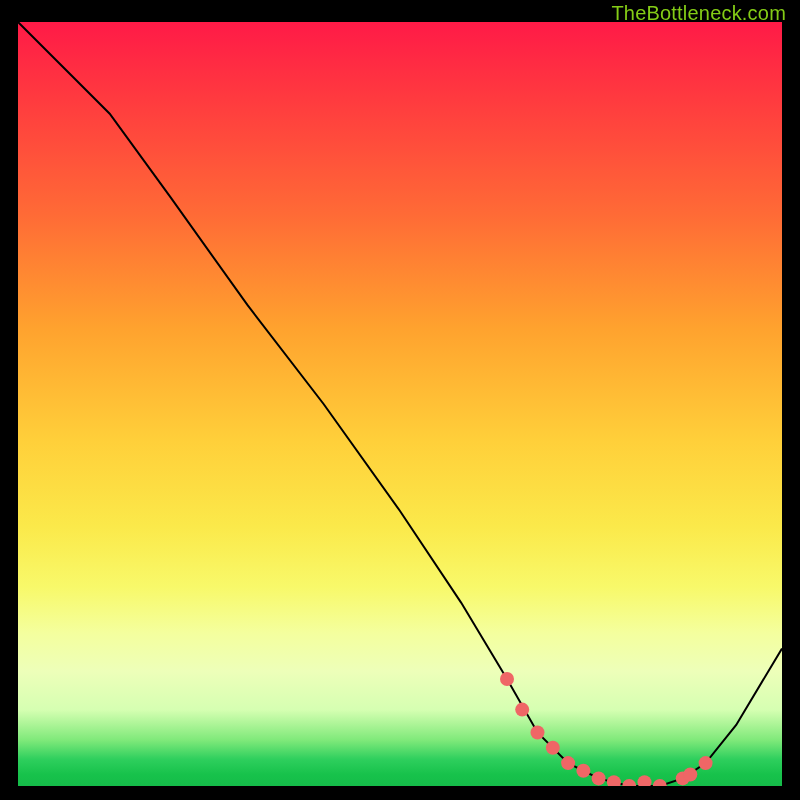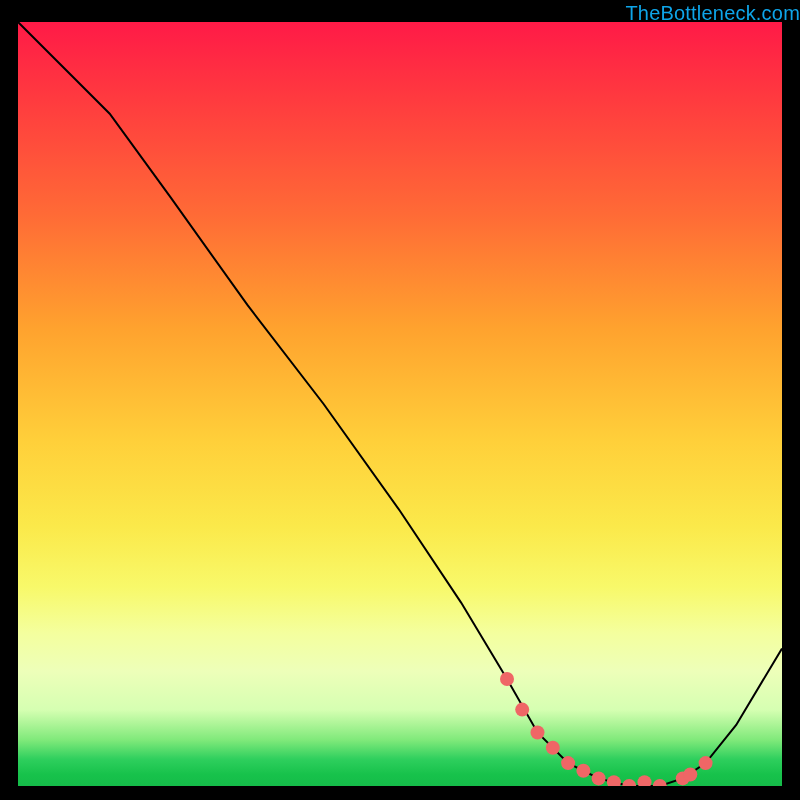--- a/index.html
+++ b/index.html
@@ -35,23 +35,23 @@
       #edffb9 85%,
       #d6ffb2 90%,
       #7fe97a 94%,
       #2ecf5d 96.5%,
       #17c24b 98.5%,
       #15bc49 100%
     );
   }
   .attribution {
     position: absolute;
-    right: 0;
+    right: 14px;
     top: 2px;
-    color: #0ea5e9;
+    color: #84cc16;
     font-size: 20px;
     letter-spacing: 0.2px;
     user-select: none;
   }
   svg.overlay {
     position: absolute;
     left: 0;
     top: 0;
     width: 764px;
     height: 764px;

